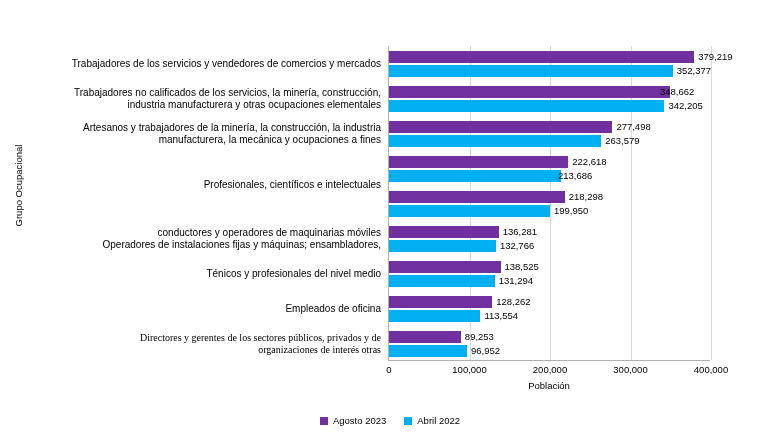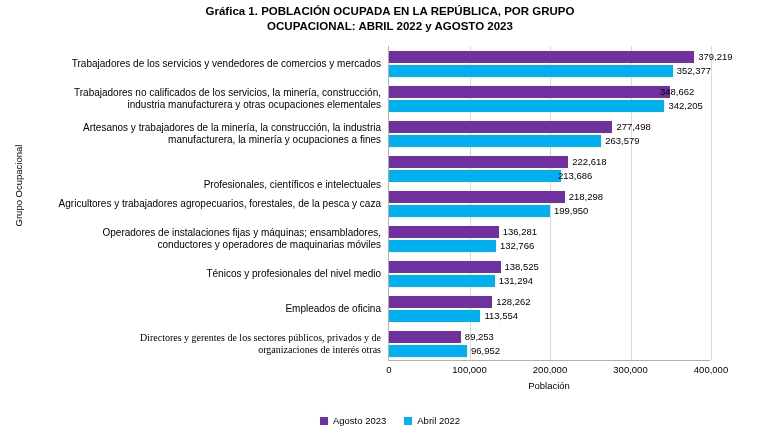--- a/index.html
+++ b/index.html
@@ -115,24 +115,20 @@
     display: inline-block;
   }
   .legend-swatch.s2023 { background: #7030a0; }
   .legend-swatch.s2022 { background: #00b0f0; }
 </style>
 </head>
 <body>
 
 <div id="chart-root">
 
-  <div class="chart-title">
-    <div>Gráfica 1. POBLACIÓN OCUPADA EN LA REPÚBLICA, POR GRUPO</div>
-    <div>OCUPACIONAL: ABRIL 2022 y AGOSTO 2023</div>
-  </div>
 
   <div class="y-axis-title">Grupo Ocupacional</div>
 
   <div class="plot" id="plot-area">
       <div class="gridline" style="left: 80.5px;"></div>
       <div class="gridline" style="left: 161px;"></div>
       <div class="gridline" style="left: 241.5px;"></div>
       <div class="gridline" style="left: 322px;"></div>
       <div class="xtick" style="left: -30px;">0</div>
       <div class="xtick" style="left: 50.5px;">100,000</div>
@@ -153,43 +149,40 @@
       <div class="cat-label" style="left: -368px; top: 41px;">
         <div>Trabajadores no calificados de los servicios, la minería, construcción,</div>
         <div>industria manufacturera y otras ocupaciones elementales</div>
       </div>
       <div class="bar s2023" style="left: 0px; top: 74.5px; width: 223.386px;"></div>
       <div class="bar-value" style="left: 227.386px; top: 74.5px;">277,498</div>
       <div class="bar s2022" style="left: 0px; top: 88.5px; width: 212.181px;"></div>
       <div class="bar-value" style="left: 216.181px; top: 88.5px;">263,579</div>
       <div class="cat-label" style="left: -368px; top: 76px;">
         <div>Artesanos y trabajadores de la minería, la construcción, la industria</div>
-        <div>manufacturera, la minería y ocupaciones a fines</div>
+        <div>manufacturera, la mecánica y ocupaciones a fines</div>
       </div>
       <div class="bar s2023" style="left: 0px; top: 109.5px; width: 179.207px;"></div>
       <div class="bar-value" style="left: 183.207px; top: 109.5px;">222,618</div>
       <div class="bar s2022" style="left: 0px; top: 123.5px; width: 172.017px;"></div>
       <div class="bar-value" style="left: 169px; top: 123.5px;">213,686</div>
       <div class="cat-label" style="left: -368px; top: 116.75px; margin-top: 16px;">
         <div>Profesionales, científicos e intelectuales</div>
       </div>
       <div class="bar s2023" style="left: 0px; top: 144.5px; width: 175.73px;"></div>
       <div class="bar-value" style="left: 179.73px; top: 144.5px;">218,298</div>
       <div class="bar s2022" style="left: 0px; top: 158.5px; width: 160.96px;"></div>
       <div class="bar-value" style="left: 164.96px; top: 158.5px;">199,950</div>
-      <div class="cat-label" style="left: -368px; top: 151.75px;">
-        <div>Agricultores y trabajadores agropecuarios, forestales, de la pesca y caza</div>
-      </div>
       <div class="bar s2023" style="left: 0px; top: 179.5px; width: 109.706px;"></div>
       <div class="bar-value" style="left: 113.706px; top: 179.5px;">136,281</div>
       <div class="bar s2022" style="left: 0px; top: 193.5px; width: 106.877px;"></div>
       <div class="bar-value" style="left: 110.877px; top: 193.5px;">132,766</div>
       <div class="cat-label" style="left: -368px; top: 181px;">
+        <div>conductores y operadores de maquinarias móviles</div>
         <div>Operadores de instalaciones fijas y máquinas; ensambladores,</div>
-        <div>conductores y operadores de maquinarias móviles</div>
       </div>
       <div class="bar s2023" style="left: 0px; top: 214.5px; width: 111.513px;"></div>
       <div class="bar-value" style="left: 115.513px; top: 214.5px;">138,525</div>
       <div class="bar s2022" style="left: 0px; top: 228.5px; width: 105.692px;"></div>
       <div class="bar-value" style="left: 109.692px; top: 228.5px;">131,294</div>
       <div class="cat-label" style="left: -368px; top: 221.75px;">
         <div>Ténicos y profesionales del nivel medio</div>
       </div>
       <div class="bar s2023" style="left: 0px; top: 249.5px; width: 103.251px;"></div>
       <div class="bar-value" style="left: 107.251px; top: 249.5px;">128,262</div>

